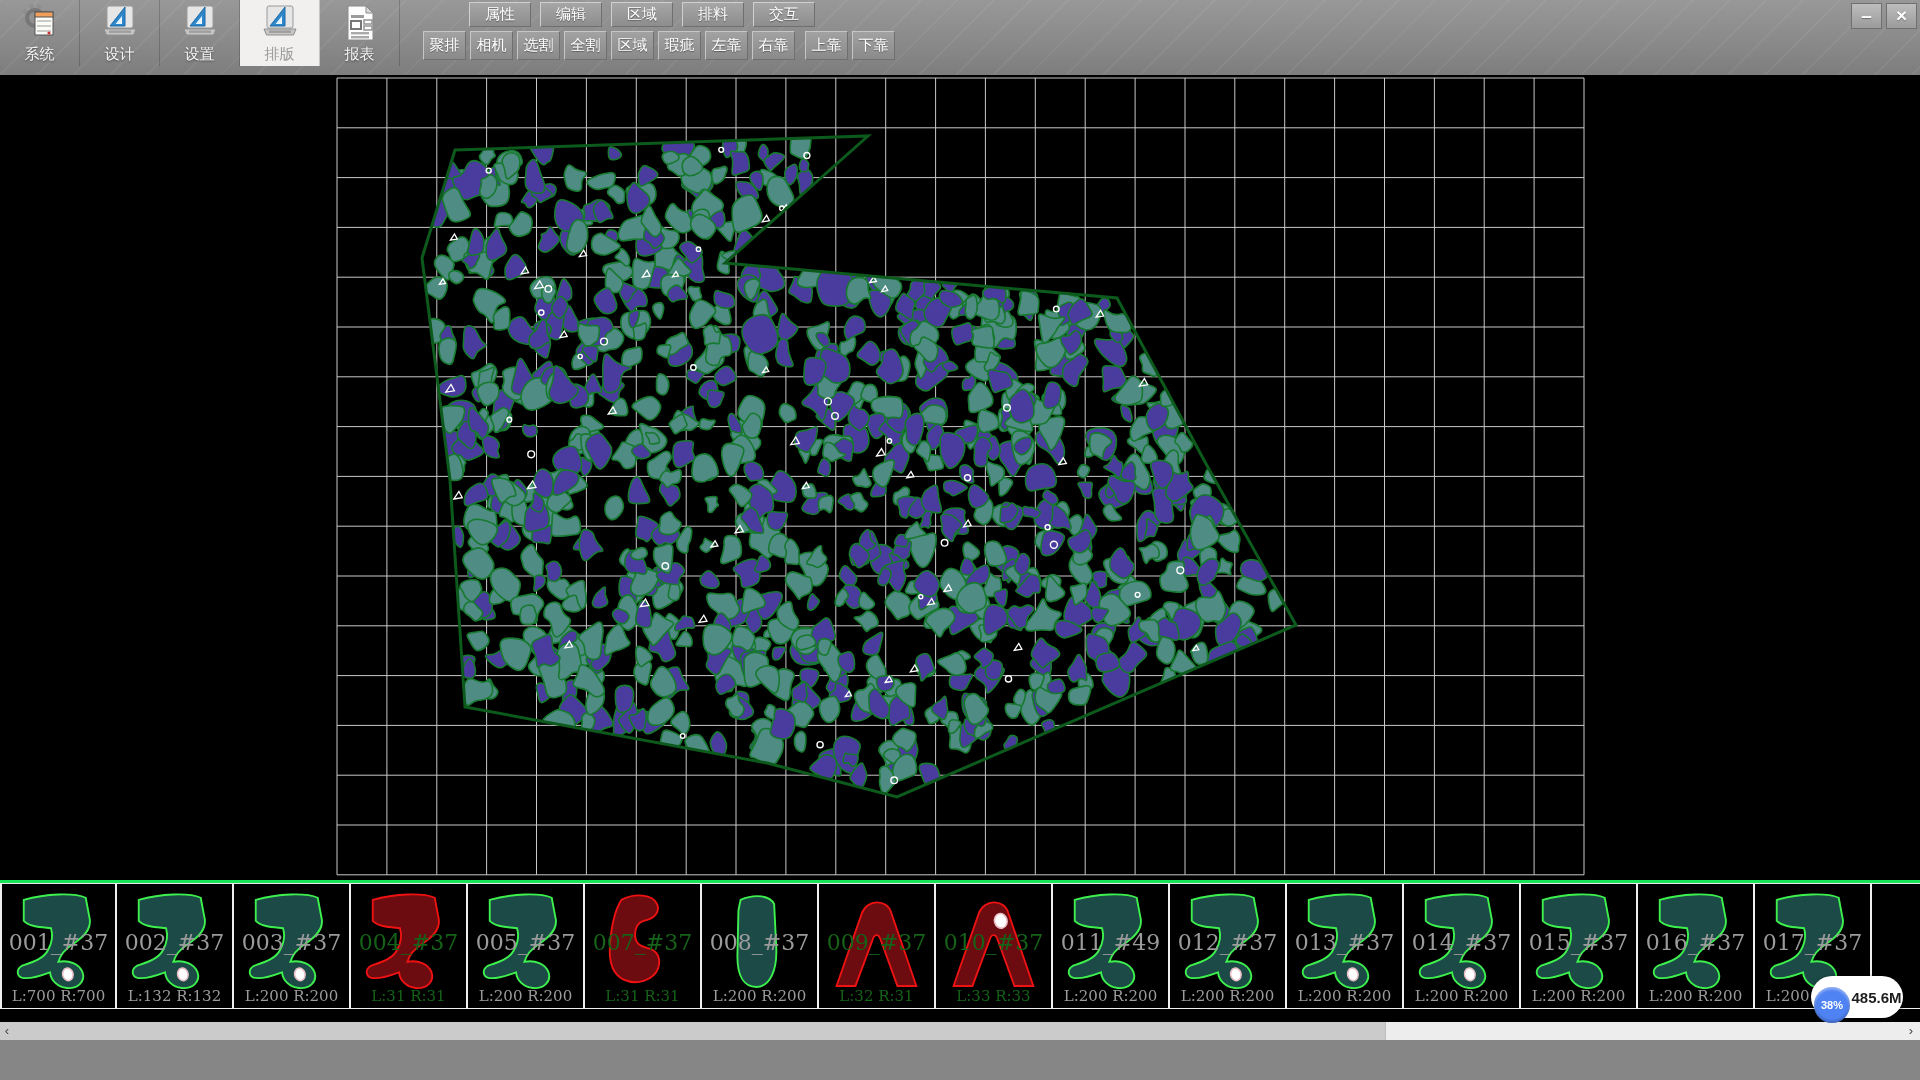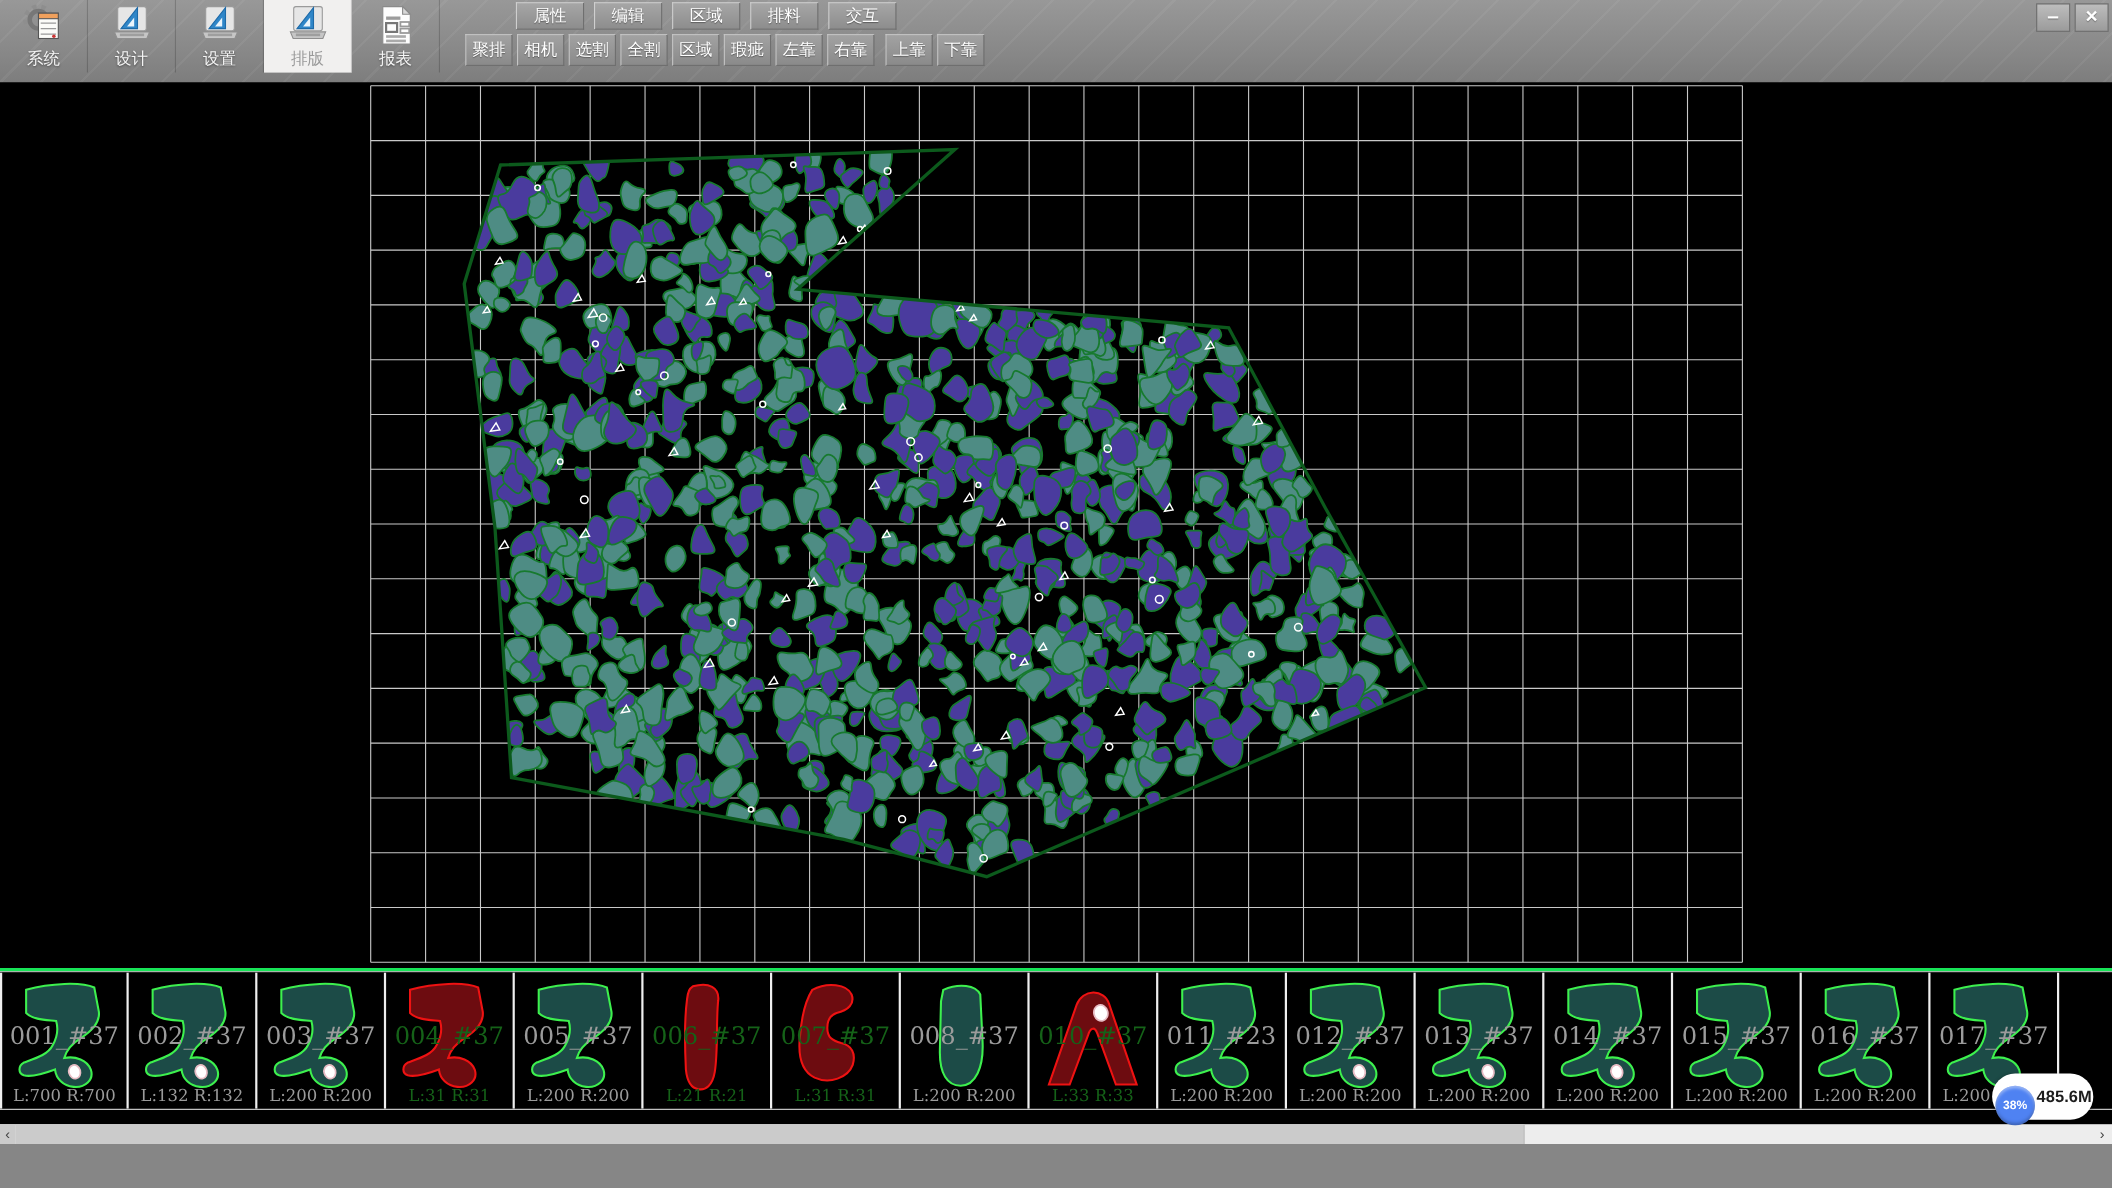--- a/index.html
+++ b/index.html
@@ -1166,52 +1166,52 @@
       </div>
       <div class="part-cell">
         <svg width="105" height="118" viewBox="0 0 100 104">
           <path d="M15,9 C36,3 63,2 74,7 L78,28 C79,38 71,45 62,51 C54,56 50,61 48,68 C58,66 68,70 71,78 C74,87 66,94 56,93 C47,92 41,86 40,78 C32,81 20,85 13,83 C8,81 8,75 13,72 C24,68 34,65 38,57 C42,50 43,43 41,36 C32,35 21,35 15,29 Z" fill="#1c4b47" stroke="#3df04e" stroke-width="1.8"></path>
         </svg>
         <div class="part-id" style="color:#9b9b9b">005_#37</div>
         <div class="part-lr" style="color:#9b9b9b">L:200 R:200</div>
       </div>
       <div class="part-cell">
         <svg width="105" height="118" viewBox="0 0 100 104">
-          <path d="M37,6 C51,2 60,7 59,18 C57,34 59,62 56,80 C54,92 48,96 42,95 C35,94 32,88 31,78 C30,58 30,32 32,17 C33,10 34,8 37,6 Z" fill="#6d0c10" stroke="#ee1212" stroke-width="1.8"></path>
-        </svg>
-        <div class="part-id" style="color:#156218">006_#37</div>
-        <div class="part-lr" style="color:#156218">L:21 R:21</div>
-      </div>
-      <div class="part-cell">
-        <svg width="105" height="118" viewBox="0 0 100 104">
           <path d="M29,9 C42,2 59,4 63,13 C66,21 60,27 50,29 C44,31 42,35 42,42 C42,50 46,53 54,55 C63,57 67,64 64,74 C60,85 44,91 31,85 C21,80 17,68 18,53 C19,38 22,20 29,9 Z" fill="#6d0c10" stroke="#ee1212" stroke-width="1.8"></path>
         </svg>
         <div class="part-id" style="color:#156218">007_#37</div>
         <div class="part-lr" style="color:#156218">L:31 R:31</div>
       </div>
       <div class="part-cell">
         <svg width="105" height="118" viewBox="0 0 100 104">
           <path d="M31,9 C45,3 59,5 63,13 L65,54 C66,76 59,92 46,92 C34,92 28,81 28,63 L29,19 Z" fill="#1c4b47" stroke="#3df04e" stroke-width="1.8"></path>
         </svg>
         <div class="part-id" style="color:#9b9b9b">008_#37</div>
         <div class="part-lr" style="color:#9b9b9b">L:200 R:200</div>
       </div>
       <div class="part-cell">
         <svg width="105" height="118" viewBox="0 0 100 104">
           <path d="M11,91 L35,22 C40,8 59,8 63,21 L87,91 L69,91 L53,47 C51,41 47,41 45,48 L29,91 Z" fill="#6d0c10" stroke="#ee1212" stroke-width="1.8"></path>
+        </svg>
+        <div class="part-id" style="color:#156218">009_#37</div>
+        <div class="part-lr" style="color:#156218">L:32 R:31</div>
+      </div>
+      <div class="part-cell">
+        <svg width="105" height="118" viewBox="0 0 100 104">
+          <path d="M11,91 L35,22 C40,8 59,8 63,21 L87,91 L69,91 L53,47 C51,41 47,41 45,48 L29,91 Z" fill="#6d0c10" stroke="#ee1212" stroke-width="1.8"></path>
           <ellipse cx="56" cy="29" rx="6" ry="7" fill="#ffffff" stroke="#e7bcc4" stroke-width="1.5" transform="rotate(-15 56 29)"></ellipse>
         </svg>
         <div class="part-id" style="color:#156218">010_#37</div>
         <div class="part-lr" style="color:#156218">L:33 R:33</div>
       </div>
       <div class="part-cell">
         <svg width="105" height="118" viewBox="0 0 100 104">
           <path d="M15,9 C36,3 63,2 74,7 L78,28 C79,38 71,45 62,51 C54,56 50,61 48,68 C58,66 68,70 71,78 C74,87 66,94 56,93 C47,92 41,86 40,78 C32,81 20,85 13,83 C8,81 8,75 13,72 C24,68 34,65 38,57 C42,50 43,43 41,36 C32,35 21,35 15,29 Z" fill="#1c4b47" stroke="#3df04e" stroke-width="1.8"></path>
         </svg>
-        <div class="part-id" style="color:#9b9b9b">011_#23</div>
+        <div class="part-id" style="color:#9b9b9b">011_#49</div>
         <div class="part-lr" style="color:#9b9b9b">L:200 R:200</div>
       </div>
       <div class="part-cell">
         <svg width="105" height="118" viewBox="0 0 100 104">
           <path d="M15,9 C36,3 63,2 74,7 L78,28 C79,38 71,45 62,51 C54,56 50,61 48,68 C58,66 68,70 71,78 C74,87 66,94 56,93 C47,92 41,86 40,78 C32,81 20,85 13,83 C8,81 8,75 13,72 C24,68 34,65 38,57 C42,50 43,43 41,36 C32,35 21,35 15,29 Z" fill="#1c4b47" stroke="#3df04e" stroke-width="1.8"></path>
           <ellipse cx="57" cy="80" rx="5" ry="6" fill="#ffffff" stroke="#e7bcc4" stroke-width="1.5" transform="rotate(-15 57 80)"></ellipse>
         </svg>
         <div class="part-id" style="color:#9b9b9b">012_#37</div>
         <div class="part-lr" style="color:#9b9b9b">L:200 R:200</div>
       </div>

